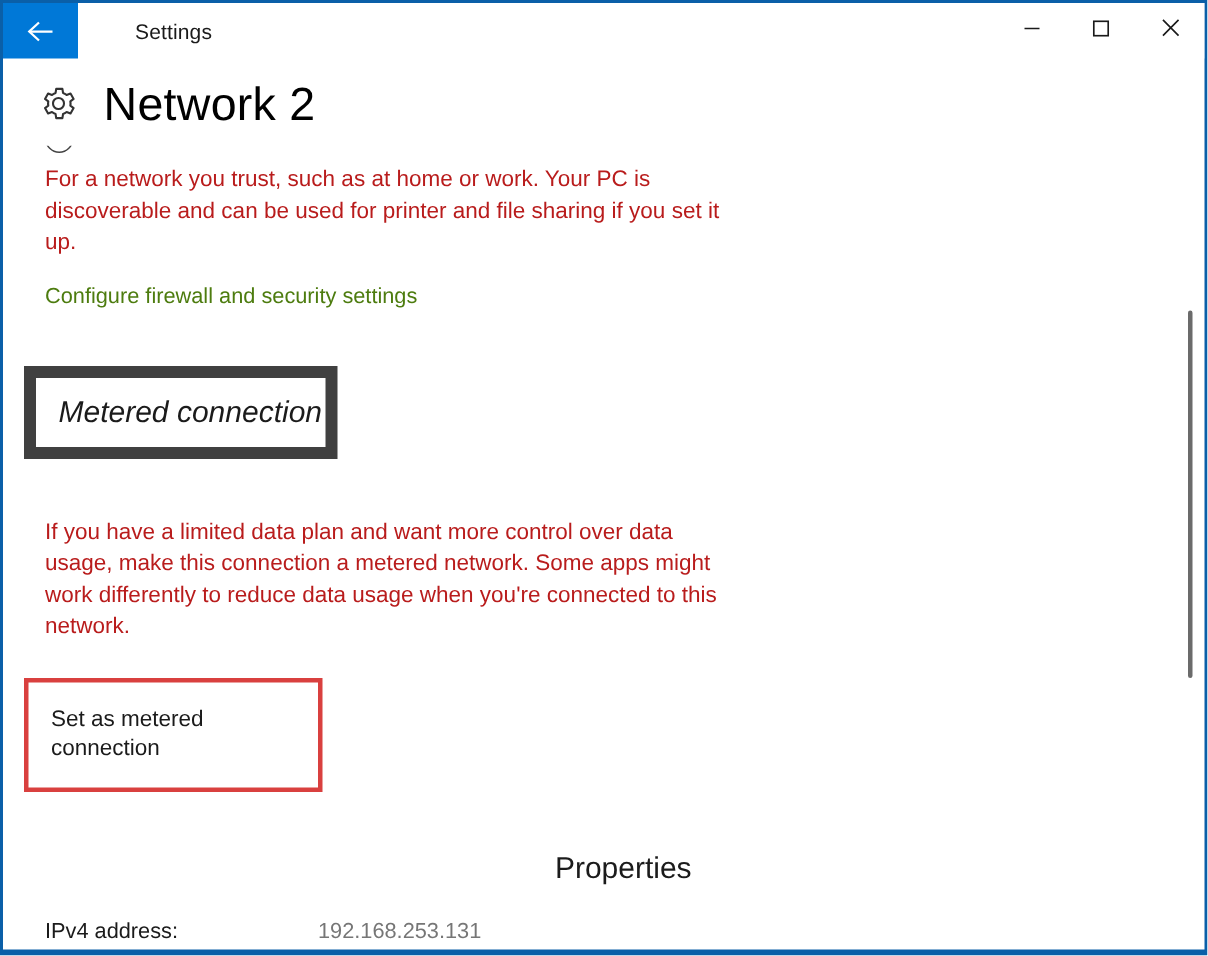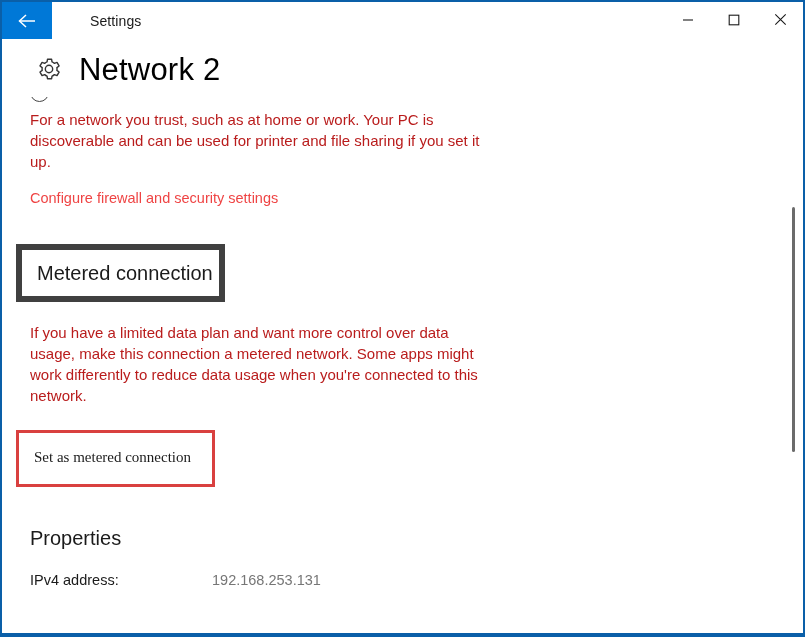--- a/index.html
+++ b/index.html
@@ -57,21 +57,21 @@
     display:flex;
     align-items:center;
     justify-content:center;
     cursor:pointer;
     color:#1a1a1a;
   }
 
   
   .page-header {
     position:absolute;
-    top:39px; left:12px; right:2px;
+    top:39px; left:2px; right:2px;
     height:56px;
     background:#ffffff;
     display:flex;
     align-items:center;
     padding-left:22px;
     z-index:5;
   }
   .gear-icon { width:26px; height:26px; flex:0 0 auto; }
   .page-title {
     margin-left:17px;
@@ -124,60 +124,60 @@
     color:#b91c1c;
     line-height:21px;
     max-width:450px;
   }
   .p-private { margin-top:7px; }
 
   .link {
     display:inline-block;
     margin-top:18px;
     font-size:14.5px;
-    color:#ef4444;
+    color:#4d7c0f;
     text-decoration:none;
     cursor:pointer;
   }
 
   
   .section-heading {
     font-size:20px;
     font-weight:400;
     color:#1b1b1b;
     line-height:1;
   }
 
   .metered-head-wrap {
     position:relative;
     margin-top:37px;
     margin-left:-14px;
     padding:13px 0 13px 15px;
     width:209px;
-    border:6px solid #404040;
+    border:8px solid #404040;
+    font-style:italic;
   }
 
   .metered-desc {
-    margin-top:20px;
+    margin-top:38px;
     max-width:455px;
   }
 
   .toggle-box {
     position:relative;
     margin-top:24px;
     margin-left:-14px;
     width:199px;
     padding:15px 0 17px 15px;
     border:3px solid #d9403f;
   }
   .toggle-caption {
     font-size:15px;
     color:#1b1b1b;
     line-height:19px;
-    font-family:Liberation Serif, serif;
   }
   .toggle-row {
     display:flex;
     align-items:center;
     margin-top:11px;
   }
   .switch {
     position:relative;
     width:44px; height:20px;
     border-radius:10px;
@@ -197,20 +197,21 @@
     font-size:15px;
     color:#1b1b1b;
   }
 
   
   .properties-heading {
     margin-top:40px;
     font-size:20px;
     font-weight:400;
     color:#1b1b1b;
+    text-align:center;
   }
   .prop-table {
     margin-top:21px;
     border-collapse:collapse;
   }
   .prop-table td {
     font-size:14.5px;
     padding:0 0 10px 0;
     vertical-align:top;
     line-height:18px;

